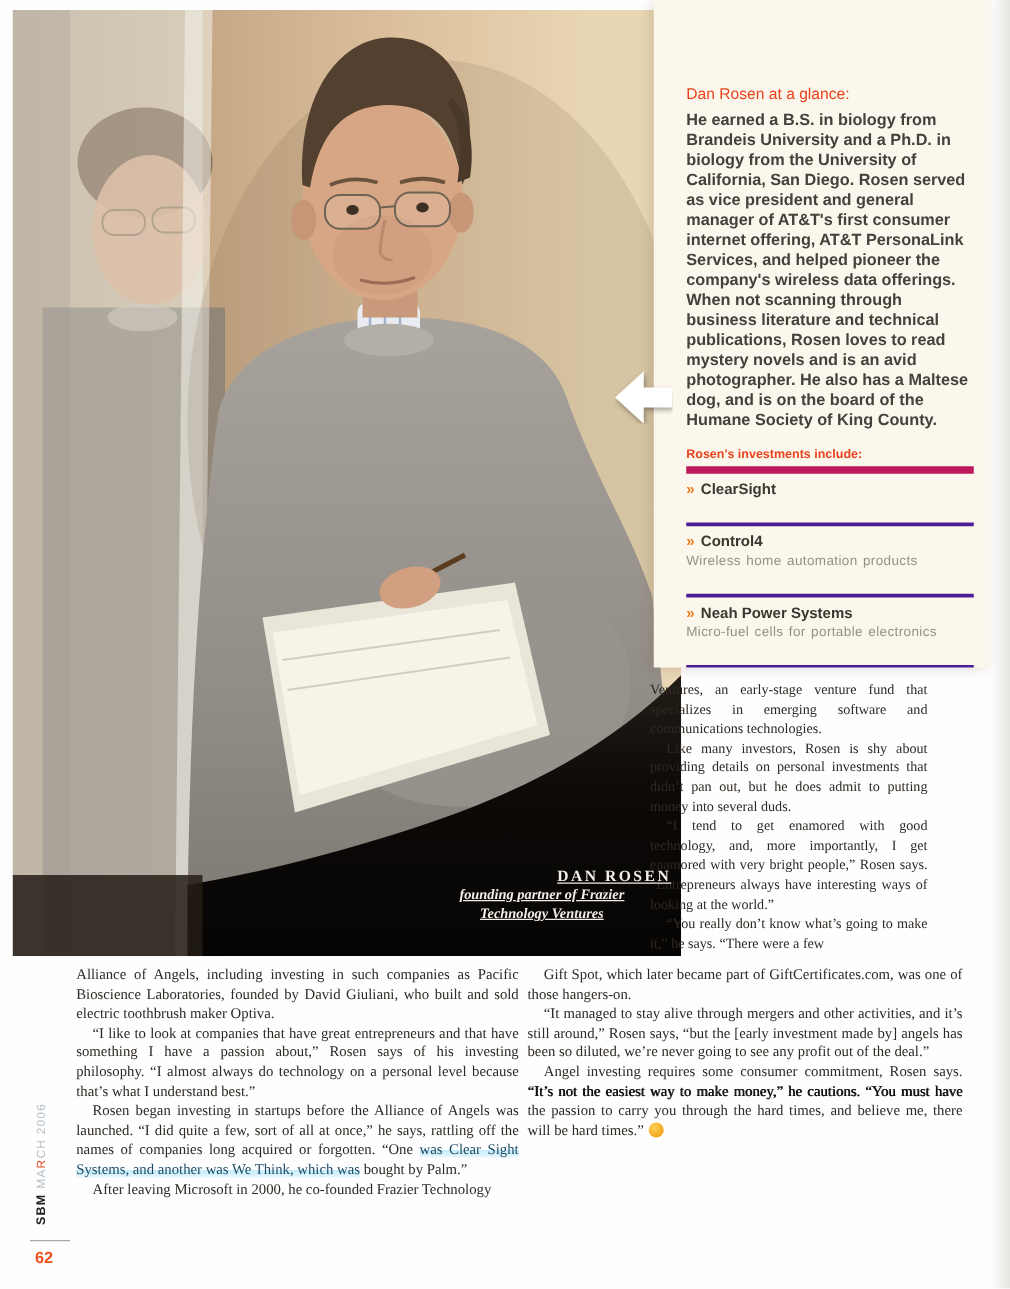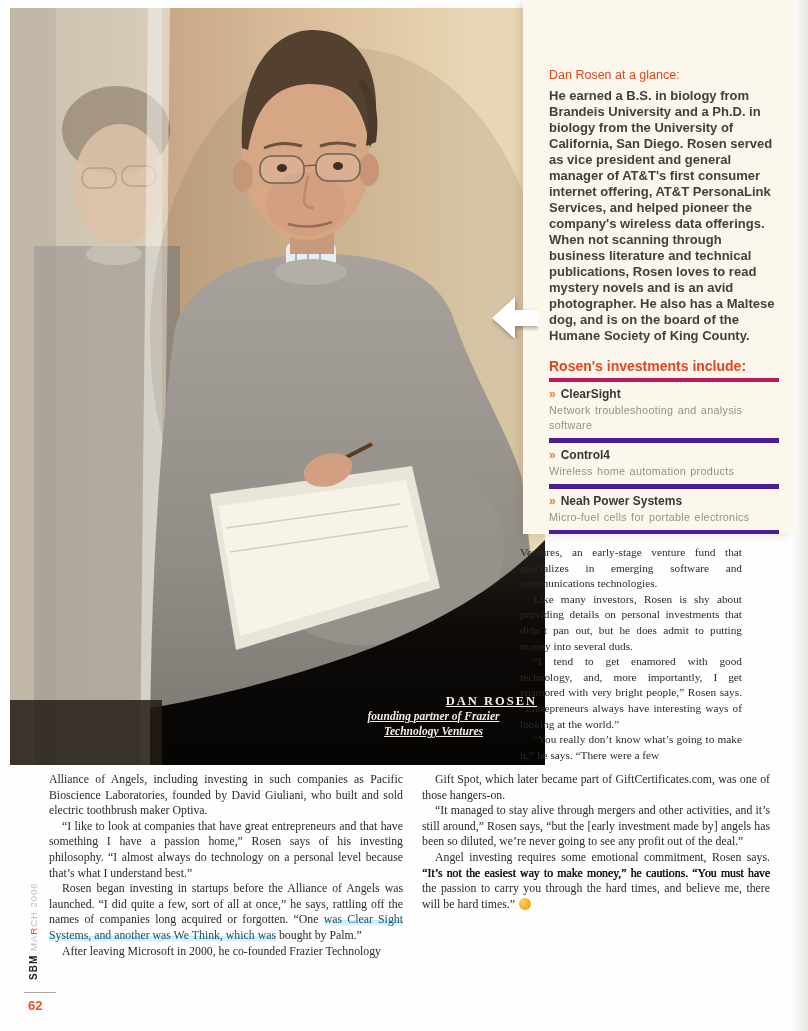--- a/index.html
+++ b/index.html
@@ -16,33 +16,33 @@
   .cap-name{font-size:12.5px;letter-spacing:2px;font-weight:bold;}
   .cap-line{font-size:11.5px;font-style:italic;font-weight:bold;line-height:15px;text-align:center;}
   .arrow{position:absolute;left:492px;top:297px;z-index:5;}
 
   
   .sidebox{position:absolute;left:523px;top:0;width:270px;height:534px;background:#fbf7ec;
         box-shadow:-4px 2px 8px rgba(120,100,70,.18);z-index:3;box-sizing:border-box;
         padding:68px 14px 0 26px;overflow:hidden;}
   .glance-head{font-size:12.5px;font-weight:normal;color:#e8431d;margin:0 0 6px 0;}
   .glance-body{font-size:13px;line-height:16px;color:#45403a;margin:0;font-weight:bold;}
-  .inv-head{font-size:14px;font-weight:bold;color:#e8431d;margin:14px 0 0 0;
-        padding-bottom:4px;border-bottom:4px solid #be185d;}
-  .inv-item{border-bottom:5px solid #4c1d95;padding-bottom:5px;}
+  .inv-head{font-size:10px;font-weight:bold;color:#e8431d;margin:14px 0 0 0;
+        padding-bottom:4px;border-bottom:6px solid #be185d;}
+  .inv-item{border-bottom:3px solid #4c1d95;padding-bottom:18px;}
   .inv-name{font-size:12px;font-weight:bold;color:#3b372f;margin-top:4px;line-height:17px;}
   .inv-bullet{color:#ef7b21;margin-right:5px;}
   .inv-desc{font-size:10.8px;line-height:15px;color:#97917f;letter-spacing:.3px;word-spacing:1px;}
 
   
   .serifcol{position:absolute;font-family:"Liberation Serif",serif;color:#2e2924;
         text-align:justify;}
   .serifcol p{margin:0;}
   .col-narrow{left:520px;top:545px;width:222px;font-size:11.3px;line-height:15.6px;}
-  .col-left{left:49px;top:772px;width:354px;font-size:11.8px;line-height:15.6px;}
+  .col-left{left:61px;top:772px;width:354px;font-size:11.8px;line-height:15.6px;}
   .col-wide{left:422px;top:772px;width:348px;font-size:11.8px;line-height:15.6px;}
   .indent{text-indent:13px;}
   .hl-cyan{color:#1f4d66;background:linear-gradient(180deg,rgba(120,215,255,0) 55%,rgba(110,210,250,.40) 60%,rgba(110,210,250,.15) 100%);}
   .hl-dark{color:#131110;text-shadow:.5px 0 0 #131110;}
   .end-mark{display:inline-block;width:12px;height:12px;border-radius:50%;vertical-align:-2px;
         margin-left:4px;background:radial-gradient(circle at 35% 35%,#fccf5a,#f3a71b 70%,#e3920f);}
 
   
   .spine{position:absolute;left:28px;top:886px;height:94px;width:16px;
         writing-mode:vertical-rl;transform:rotate(180deg);white-space:nowrap;
@@ -158,21 +158,20 @@
   </div>
 
   <div class="sidebox">
     <p class="glance-head">Dan Rosen at a glance:</p>
     <p class="glance-body">He earned a B.S. in biology from Brandeis University and a Ph.D. in biology from the University of California, San Diego. Rosen served as vice president and general manager of AT&amp;T's first consumer internet offering, AT&amp;T PersonaLink Services, and helped pioneer the company's wireless data offerings. When not scanning through business literature and technical publications, Rosen loves to read mystery novels and is an avid photographer. He also has a Maltese dog, and is on the board of the Humane Society of King County.</p>
 
     <p class="inv-head">Rosen's investments include:</p>
 
     <div class="inv-item">
       <div class="inv-name"><span class="inv-bullet">»</span><span>ClearSight</span></div>
-      <div class="inv-desc">Network troubleshooting and analysis software</div>
     </div>
     <div class="inv-item">
       <div class="inv-name"><span class="inv-bullet">»</span><span>Control4</span></div>
       <div class="inv-desc">Wireless home automation products</div>
     </div>
     <div class="inv-item">
       <div class="inv-name"><span class="inv-bullet">»</span><span>Neah Power Systems</span></div>
       <div class="inv-desc">Micro-fuel cells for portable electronics</div>
     </div>
     <div class="inv-item">
@@ -187,28 +186,28 @@
 
   <div class="serifcol col-narrow">
     <p>Ventures, an early-stage venture fund that specializes in emerging software and communications technologies.</p>
     <p class="indent">Like many investors, Rosen is shy about providing details on personal investments that didn’t pan out, but he does admit to putting money into several duds.</p>
     <p class="indent">“I tend to get enamored with good technology, and, more importantly, I get enamored with very bright people,” Rosen says. “Entrepreneurs always have interesting ways of looking at the world.”</p>
     <p class="indent">“You really don’t know what’s going to make it,” he says. “There were a few</p>
   </div>
 
   <div class="serifcol col-left">
     <p>Alliance of Angels, including investing in such companies as Pacific Bioscience Laboratories, founded by David Giuliani, who built and sold electric toothbrush maker Optiva.</p>
-    <p class="indent">“I like to look at companies that have great entrepreneurs and that have something I have a passion home,” Rosen says of his investing philosophy. “I almost always do technology on a personal level because that’s what I understand best.”</p>
+    <p class="indent">“I like to look at companies that have great entrepreneurs and that have something I have a passion about,” Rosen says of his investing philosophy. “I almost always do technology on a personal level because that’s what I understand best.”</p>
     <p class="indent"><span>Rosen began investing in startups before the Alliance of Angels was launched. “I did quite a few, sort of all at once,” he says, rattling off the names of companies long acquired or forgotten. “One </span><span class="hl-cyan">was Clear Sight Systems, and another was We Think, which was</span><span> bought by Palm.”</span></p>
     <p class="indent">After leaving Microsoft in 2000, he co-founded Frazier Technology</p>
   </div>
 
   <div class="serifcol col-wide">
     <p class="indent">Gift Spot, which later became part of GiftCertificates.com, was one of those hangers-on.</p>
     <p class="indent">“It managed to stay alive through mergers and other activities, and it’s still around,” Rosen says, “but the [early investment made by] angels has been so diluted, we’re never going to see any profit out of the deal.”</p>
-    <p class="indent"><span>Angel investing requires some emotional commitment, Rosen says. </span><span class="hl-dark">“It’s not the easiest way to make money,” he cautions. “You must have</span><span> the passion to carry you through the hard times, and believe me, there will be hard times.”</span><span class="end-mark"></span></p>
+    <p class="indent"><span>Angel investing requires some consumer commitment, Rosen says. </span><span class="hl-dark">“It’s not the easiest way to make money,” he cautions. “You must have</span><span> the passion to carry you through the hard times, and believe me, there will be hard times.”</span><span class="end-mark"></span></p>
   </div>
 
   <div class="spine"><span class="spine-mag">SBM</span>&nbsp;<span class="spine-issue"><span>MA</span><span class="spine-r">R</span><span>CH 2006</span></span></div>
   <div class="folio-rule"></div>
   <div class="folio-num">62</div>
 
 </div>
 
 </body></html>

